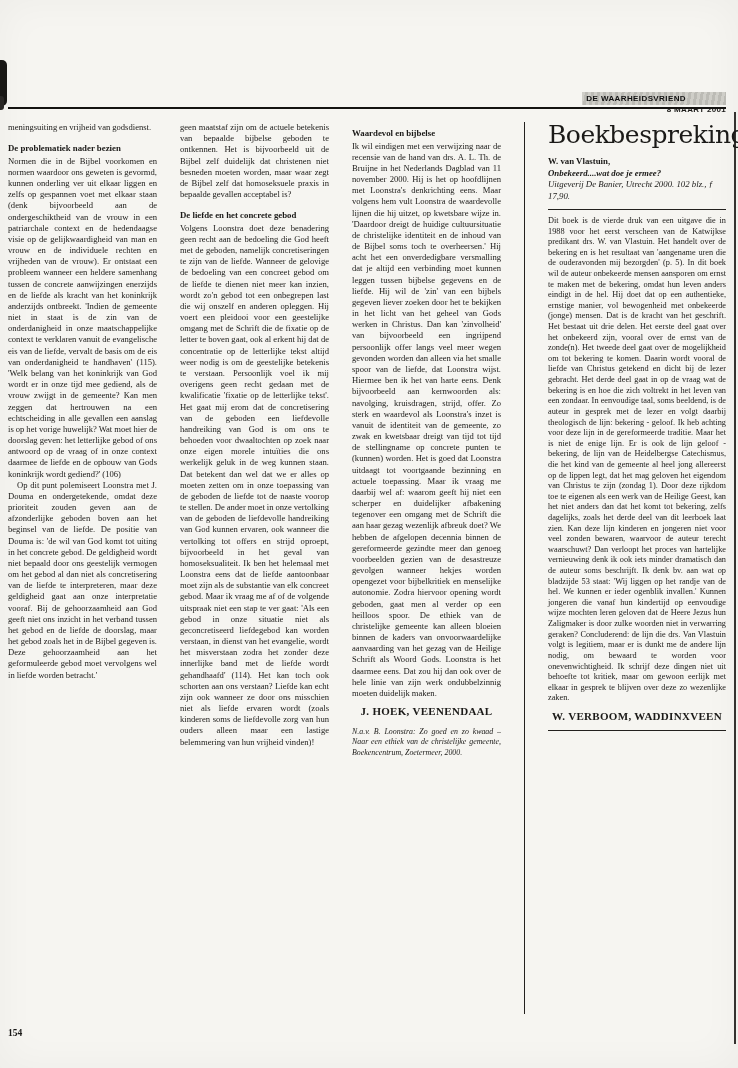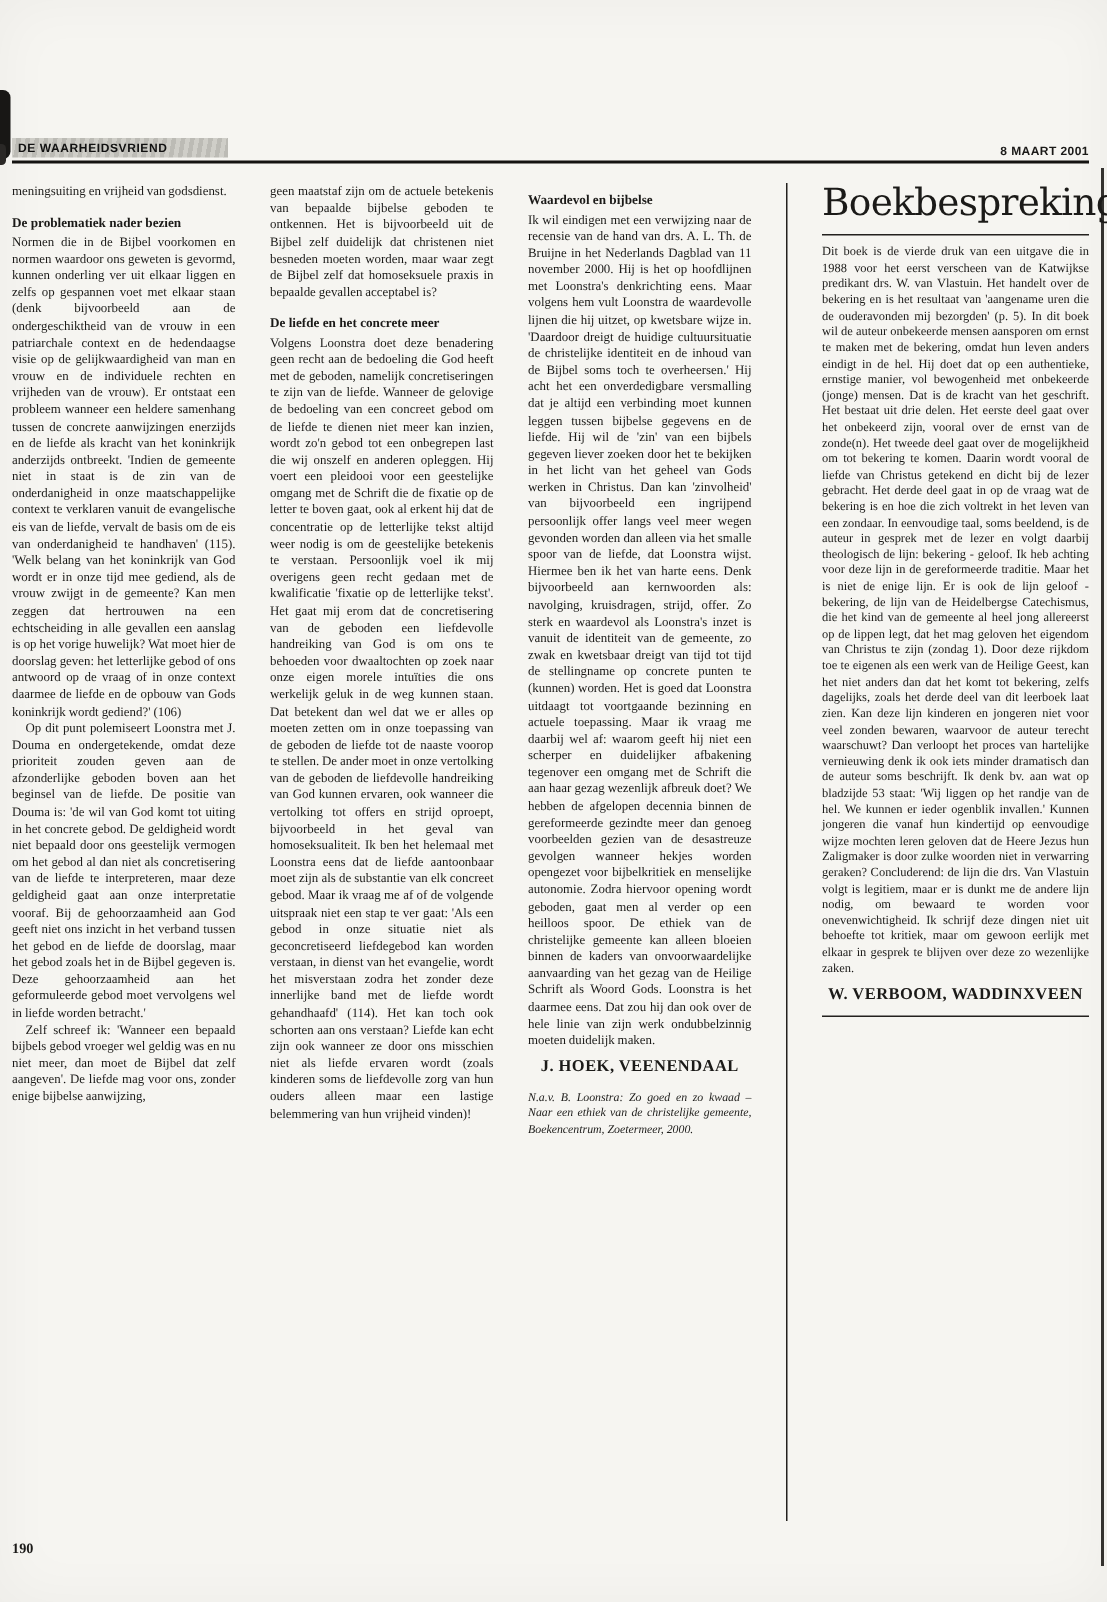--- a/index.html
+++ b/index.html
@@ -10,21 +10,21 @@
     font-family:"Liberation Serif", serif;
     color:#1b1a18;
     overflow:hidden;
     box-shadow:inset 0 0 40px rgba(0,0,0,0.04);
   }
   
   .artifact-left{position:absolute;left:0;top:60px;width:7px;height:46px;background:#181715;border-radius:0 5px 5px 0;}
   .artifact-left2{position:absolute;left:0;top:96px;width:4px;height:14px;background:#2a2826;border-radius:0 3px 3px 0;}
   .artifact-right{position:absolute;right:2px;top:112px;width:2px;height:932px;background:#34322f;}
   
-  .header{position:absolute;top:92px;left:8px;right:12px;display:flex;justify-content:space-between;align-items:flex-end;}
+  .header{position:absolute;top:92px;left:8px;right:12px;display:flex;justify-content:space-between;align-items:flex-end;flex-direction:column;}
   .masthead{
     font-family:"Liberation Sans", sans-serif;font-weight:bold;font-size:8px;letter-spacing:.4px;
     padding:2px 40px 2px 4px;
     background:repeating-linear-gradient(100deg,#cfcec8 0 3px,#bcbbb5 3px 6px);
     color:#111;
   }
   .date{font-family:"Liberation Sans", sans-serif;font-weight:bold;font-size:8px;letter-spacing:.3px;}
   .header-rule{position:absolute;top:107px;left:8px;right:12px;height:2px;background:#141311;}
   
   .content{position:absolute;top:122px;left:8px;right:12px;bottom:52px;display:flex;gap:23px;}
@@ -68,43 +68,47 @@
   </div>
   <div class="header-rule"></div>
 
   <div class="content">
 
     <div class="col">
       <p class="bt">meningsuiting en vrijheid van godsdienst.</p>
       <h3 class="subhead">De problematiek nader bezien</h3>
       <p class="bt">Normen die in de Bijbel voorkomen en normen waardoor ons geweten is gevormd, kunnen onderling ver uit elkaar liggen en zelfs op gespannen voet met elkaar staan (denk bijvoorbeeld aan de ondergeschiktheid van de vrouw in een patriarchale context en de hedendaagse visie op de gelijkwaardigheid van man en vrouw en de individuele rechten en vrijheden van de vrouw). Er ontstaat een probleem wanneer een heldere samenhang tussen de concrete aanwijzingen enerzijds en de liefde als kracht van het koninkrijk anderzijds ontbreekt. 'Indien de gemeente niet in staat is de zin van de onderdanigheid in onze maatschappelijke context te verklaren vanuit de evangelische eis van de liefde, vervalt de basis om de eis van onderdanigheid te handhaven' (115). 'Welk belang van het koninkrijk van God wordt er in onze tijd mee gediend, als de vrouw zwijgt in de gemeente? Kan men zeggen dat hertrouwen na een echtscheiding in alle gevallen een aanslag is op het vorige huwelijk? Wat moet hier de doorslag geven: het letterlijke gebod of ons antwoord op de vraag of in onze context daarmee de liefde en de opbouw van Gods koninkrijk wordt gediend?' (106)</p>
       <p class="bt indent">Op dit punt polemiseert Loonstra met J. Douma en ondergetekende, omdat deze prioriteit zouden geven aan de afzonderlijke geboden boven aan het beginsel van de liefde. De positie van Douma is: 'de wil van God komt tot uiting in het concrete gebod. De geldigheid wordt niet bepaald door ons geestelijk vermogen om het gebod al dan niet als concretisering van de liefde te interpreteren, maar deze geldigheid gaat aan onze interpretatie vooraf. Bij de gehoorzaamheid aan God geeft niet ons inzicht in het verband tussen het gebod en de liefde de doorslag, maar het gebod zoals het in de Bijbel gegeven is. Deze gehoorzaamheid aan het geformuleerde gebod moet vervolgens wel in liefde worden betracht.'</p>
-      <p class="bt indent">Zelf schreef ik: 'Wanneer een bepaald bijbels gebod vroeger wel geldig was en nu niet meer, dan moet de Bijbel dat zelf aangeven'. De liefde mag voor ons, zonder enige bijbelse aanwijzing,</p>
     </div>
 
     <div class="col">
       <p class="bt">geen maatstaf zijn om de actuele betekenis van bepaalde bijbelse geboden te ontkennen. Het is bijvoorbeeld uit de Bijbel zelf duidelijk dat christenen niet besneden moeten worden, maar waar zegt de Bijbel zelf dat homoseksuele praxis in bepaalde gevallen acceptabel is?</p>
-      <h3 class="subhead">De liefde en het concrete meer</h3>
+      <h3 class="subhead">De liefde en het concrete gebod</h3>
       <p class="bt">Volgens Loonstra doet deze benadering geen recht aan de bedoeling die God heeft met de geboden, namelijk concretiseringen te zijn van de liefde. Wanneer de gelovige de bedoeling van een concreet gebod om de liefde te dienen niet meer kan inzien, wordt zo'n gebod tot een onbegrepen last die wij onszelf en anderen opleggen. Hij voert een pleidooi voor een geestelijke omgang met de Schrift die de fixatie op de letter te boven gaat, ook al erkent hij dat de concentratie op de letterlijke tekst altijd weer nodig is om de geestelijke betekenis te verstaan. Persoonlijk voel ik mij overigens geen recht gedaan met de kwalificatie 'fixatie op de letterlijke tekst'. Het gaat mij erom dat de concretisering van de geboden een liefdevolle handreiking van God is om ons te behoeden voor dwaaltochten op zoek naar onze eigen morele intuïties die ons werkelijk geluk in de weg kunnen staan. Dat betekent dan wel dat we er alles op moeten zetten om in onze toepassing van de geboden de liefde tot de naaste voorop te stellen. De ander moet in onze vertolking van de geboden de liefdevolle handreiking van God kunnen ervaren, ook wanneer die vertolking tot offers en strijd oproept, bijvoorbeeld in het geval van homoseksualiteit. Ik ben het helemaal met Loonstra eens dat de liefde aantoonbaar moet zijn als de substantie van elk concreet gebod. Maar ik vraag me af of de volgende uitspraak niet een stap te ver gaat: 'Als een gebod in onze situatie niet als geconcretiseerd liefdegebod kan worden verstaan, in dienst van het evangelie, wordt het misverstaan zodra het zonder deze innerlijke band met de liefde wordt gehandhaafd' (114). Het kan toch ook schorten aan ons verstaan? Liefde kan echt zijn ook wanneer ze door ons misschien niet als liefde ervaren wordt (zoals kinderen soms de liefdevolle zorg van hun ouders alleen maar een lastige belemmering van hun vrijheid vinden)!</p>
     </div>
 
     <div class="col">
       <h3 class="subhead first">Waardevol en bijbelse</h3>
       <p class="bt">Ik wil eindigen met een verwijzing naar de recensie van de hand van drs. A. L. Th. de Bruijne in het Nederlands Dagblad van 11 november 2000. Hij is het op hoofdlijnen met Loonstra's denkrichting eens. Maar volgens hem vult Loonstra de waardevolle lijnen die hij uitzet, op kwetsbare wijze in. 'Daardoor dreigt de huidige cultuursituatie de christelijke identiteit en de inhoud van de Bijbel soms toch te overheersen.' Hij acht het een onverdedigbare versmalling dat je altijd een verbinding moet kunnen leggen tussen bijbelse gegevens en de liefde. Hij wil de 'zin' van een bijbels gegeven liever zoeken door het te bekijken in het licht van het geheel van Gods werken in Christus. Dan kan 'zinvolheid' van bijvoorbeeld een ingrijpend persoonlijk offer langs veel meer wegen gevonden worden dan alleen via het smalle spoor van de liefde, dat Loonstra wijst. Hiermee ben ik het van harte eens. Denk bijvoorbeeld aan kernwoorden als: navolging, kruisdragen, strijd, offer. Zo sterk en waardevol als Loonstra's inzet is vanuit de identiteit van de gemeente, zo zwak en kwetsbaar dreigt van tijd tot tijd de stellingname op concrete punten te (kunnen) worden. Het is goed dat Loonstra uitdaagt tot voortgaande bezinning en actuele toepassing. Maar ik vraag me daarbij wel af: waarom geeft hij niet een scherper en duidelijker afbakening tegenover een omgang met de Schrift die aan haar gezag wezenlijk afbreuk doet? We hebben de afgelopen decennia binnen de gereformeerde gezindte meer dan genoeg voorbeelden gezien van de desastreuze gevolgen wanneer hekjes worden opengezet voor bijbelkritiek en menselijke autonomie. Zodra hiervoor opening wordt geboden, gaat men al verder op een heilloos spoor. De ethiek van de christelijke gemeente kan alleen bloeien binnen de kaders van onvoorwaardelijke aanvaarding van het gezag van de Heilige Schrift als Woord Gods. Loonstra is het daarmee eens. Dat zou hij dan ook over de hele linie van zijn werk ondubbelzinnig moeten duidelijk maken.</p>
       <p class="signature">J. HOEK, VEENENDAAL</p>
       <p class="footnote">N.a.v. B. Loonstra: Zo goed en zo kwaad – Naar een ethiek van de christelijke gemeente, Boekencentrum, Zoetermeer, 2000.</p>
     </div>
 
     <div class="divider-v"></div>
 
     <div class="col col-review">
       <h2 class="review-title">Boekbespreking</h2>
+      <div class="book-info">
+        <div class="book-author">W. van Vlastuin,</div>
+        <div class="book-title">Onbekeerd....wat doe je ermee?</div>
+        <div class="book-publisher">Uitgeverij De Banier, Utrecht 2000. 102 blz., ƒ 17,90.</div>
+      </div>
       <div class="rule-h"></div>
       <p class="review-body">Dit boek is de vierde druk van een uitgave die in 1988 voor het eerst verscheen van de Katwijkse predikant drs. W. van Vlastuin. Het handelt over de bekering en is het resultaat van 'aangename uren die de ouderavonden mij bezorgden' (p. 5). In dit boek wil de auteur onbekeerde mensen aansporen om ernst te maken met de bekering, omdat hun leven anders eindigt in de hel. Hij doet dat op een authentieke, ernstige manier, vol bewogenheid met onbekeerde (jonge) mensen. Dat is de kracht van het geschrift. Het bestaat uit drie delen. Het eerste deel gaat over het onbekeerd zijn, vooral over de ernst van de zonde(n). Het tweede deel gaat over de mogelijkheid om tot bekering te komen. Daarin wordt vooral de liefde van Christus getekend en dicht bij de lezer gebracht. Het derde deel gaat in op de vraag wat de bekering is en hoe die zich voltrekt in het leven van een zondaar. In eenvoudige taal, soms beeldend, is de auteur in gesprek met de lezer en volgt daarbij theologisch de lijn: bekering - geloof. Ik heb achting voor deze lijn in de gereformeerde traditie. Maar het is niet de enige lijn. Er is ook de lijn geloof - bekering, de lijn van de Heidelbergse Catechismus, die het kind van de gemeente al heel jong allereerst op de lippen legt, dat het mag geloven het eigendom van Christus te zijn (zondag 1). Door deze rijkdom toe te eigenen als een werk van de Heilige Geest, kan het niet anders dan dat het komt tot bekering, zelfs dagelijks, zoals het derde deel van dit leerboek laat zien. Kan deze lijn kinderen en jongeren niet voor veel zonden bewaren, waarvoor de auteur terecht waarschuwt? Dan verloopt het proces van hartelijke vernieuwing denk ik ook iets minder dramatisch dan de auteur soms beschrijft. Ik denk bv. aan wat op bladzijde 53 staat: 'Wij liggen op het randje van de hel. We kunnen er ieder ogenblik invallen.' Kunnen jongeren die vanaf hun kindertijd op eenvoudige wijze mochten leren geloven dat de Heere Jezus hun Zaligmaker is door zulke woorden niet in verwarring geraken? Concluderend: de lijn die drs. Van Vlastuin volgt is legitiem, maar er is dunkt me de andere lijn nodig, om bewaard te worden voor onevenwichtigheid. Ik schrijf deze dingen niet uit behoefte tot kritiek, maar om gewoon eerlijk met elkaar in gesprek te blijven over deze zo wezenlijke zaken.</p>
       <p class="signature">W. VERBOOM, WADDINXVEEN</p>
       <div class="rule-h bottom"></div>
     </div>
 
   </div>
 
-  <div class="page-number">190</div>
+  <div class="page-number">154</div>
 
 </div>
 
 </body></html>

